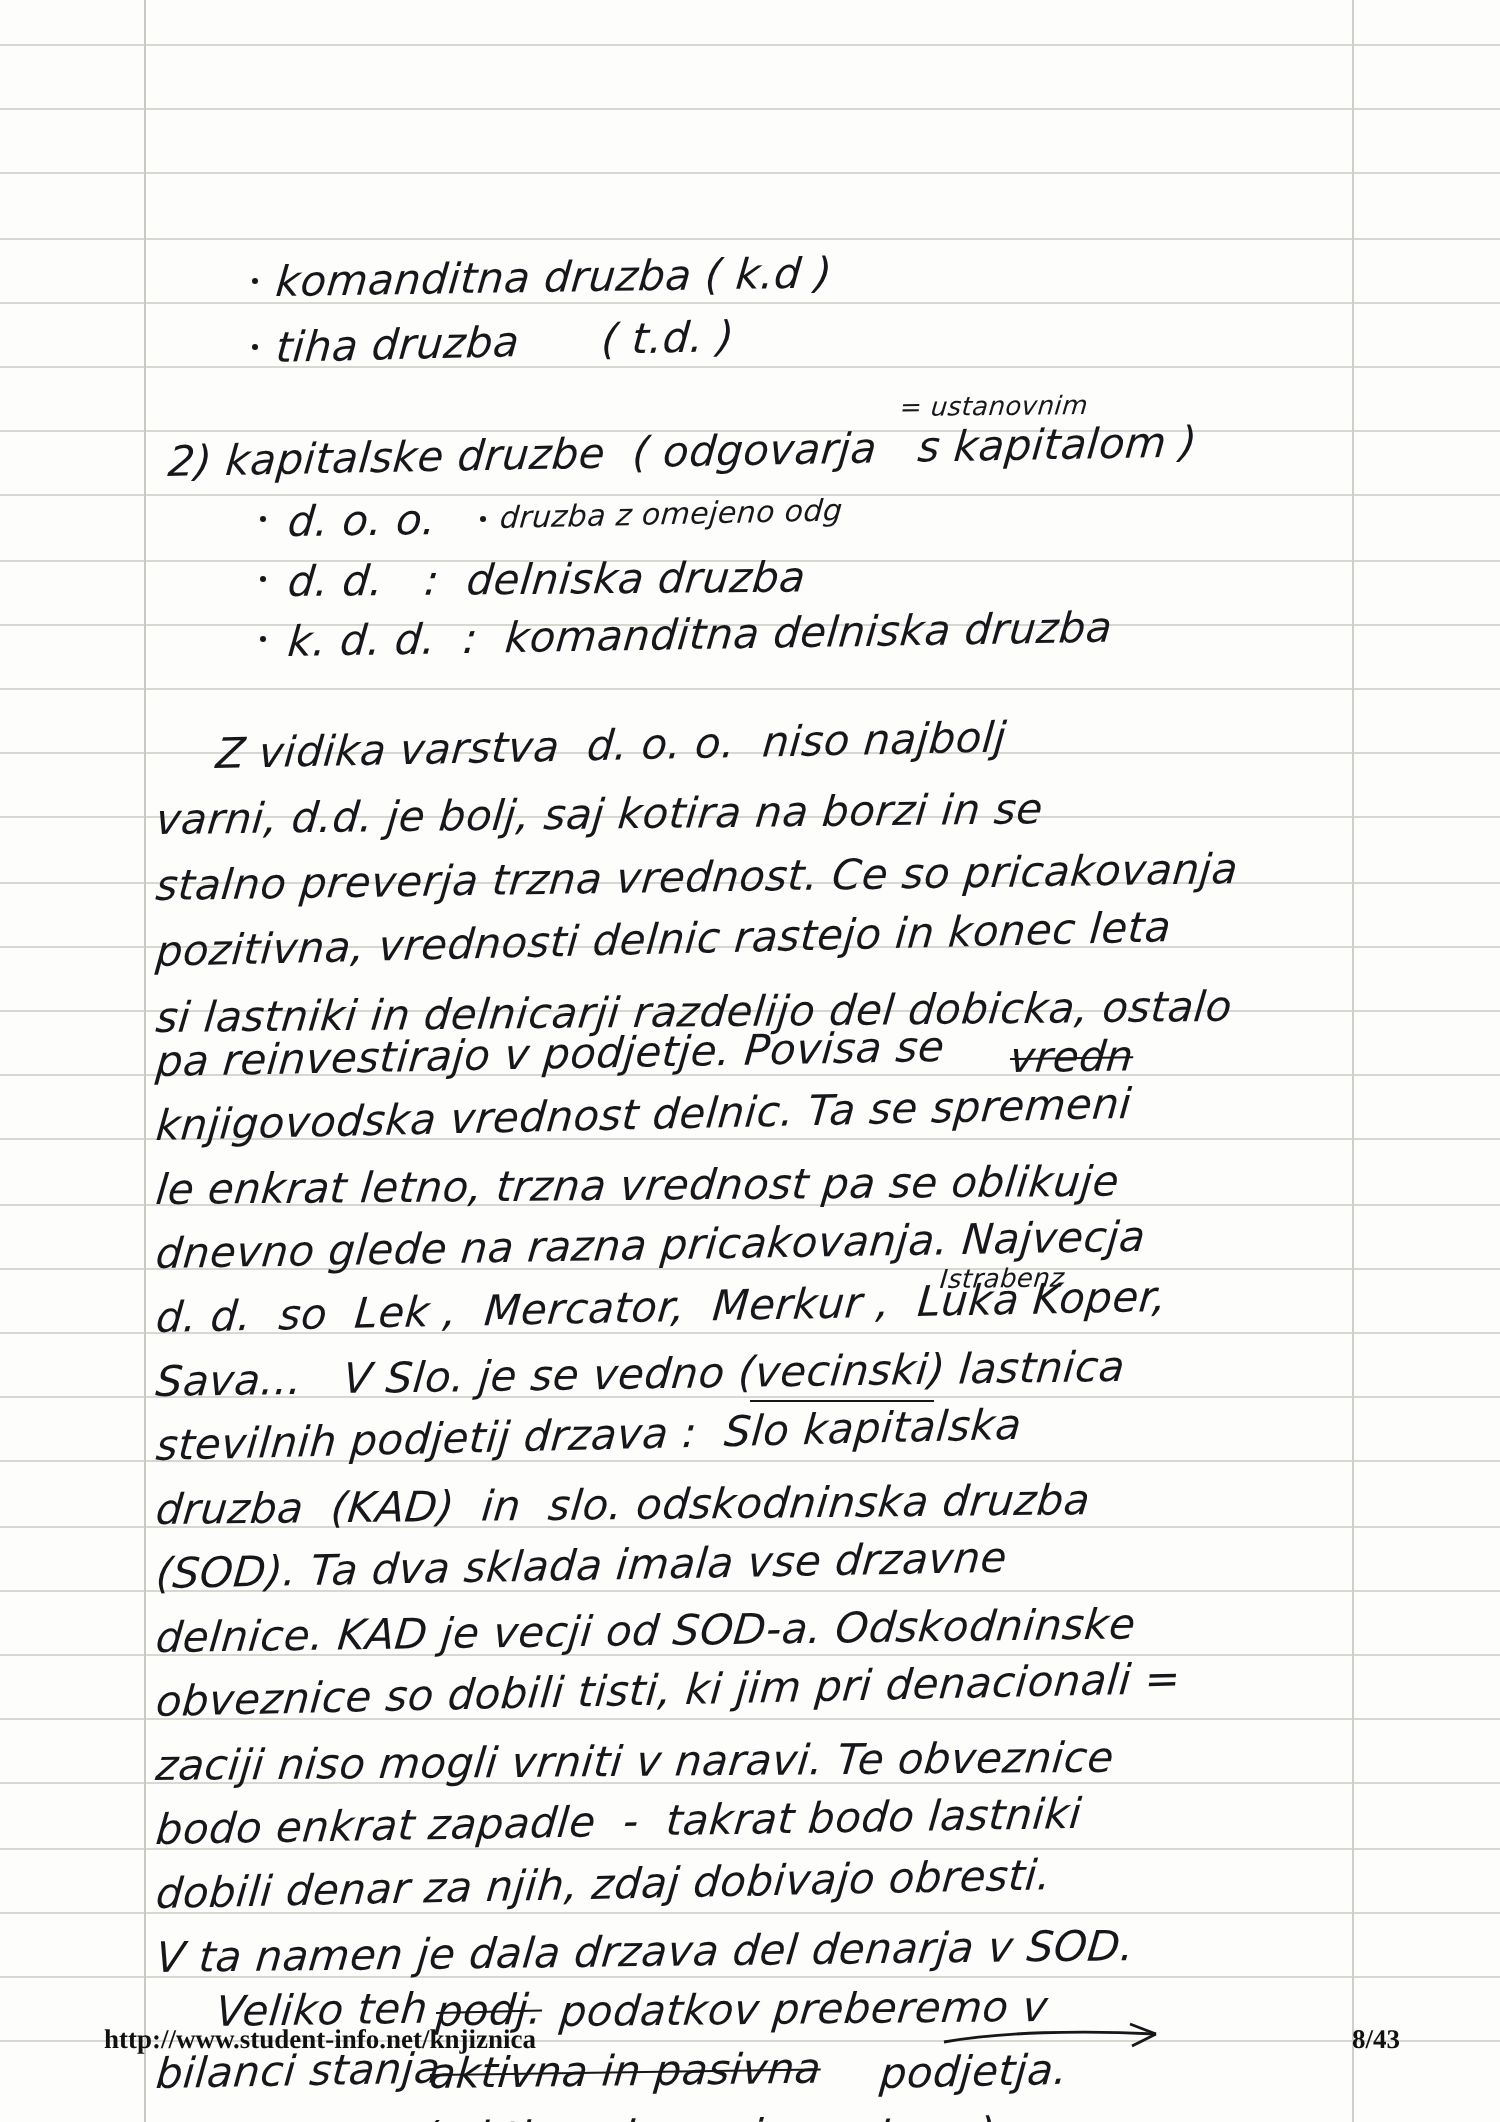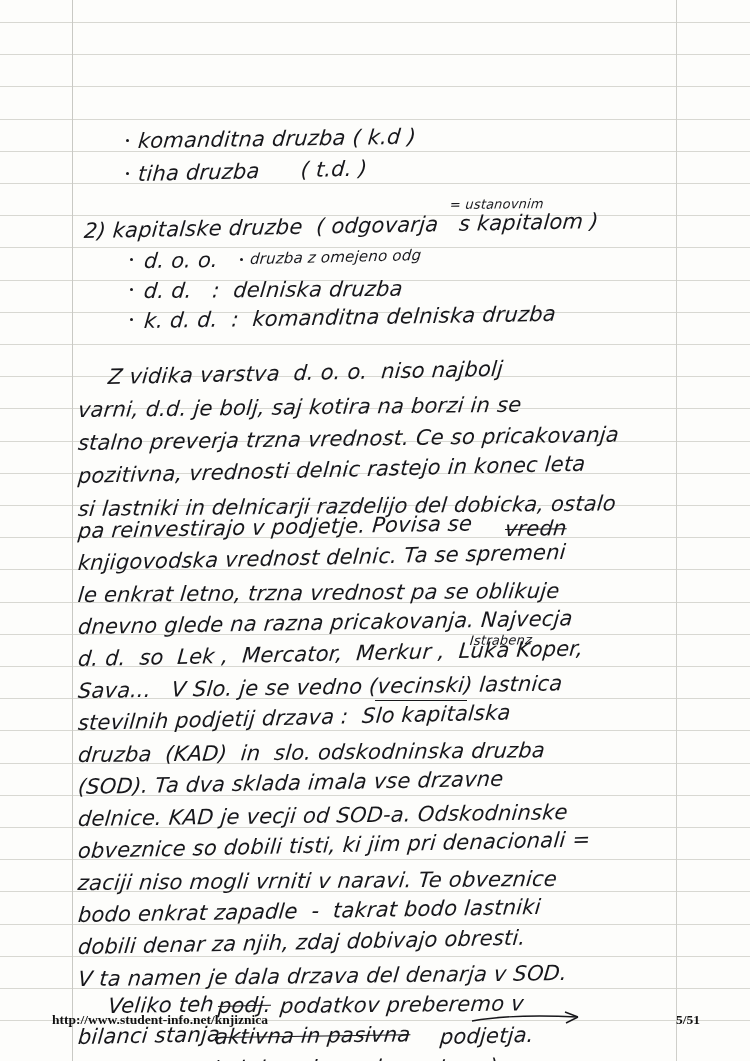--- a/index.html
+++ b/index.html
@@ -195,15 +195,15 @@
     </div>
 
   <div class="underline-u" style="left:375px; top:700px; width:92px;"></div>
 
   <svg class="arrow-svg" width="120" height="22" viewBox="0 0 120 22">
     <path d="M2 13 C 30 8, 70 7, 108 9" stroke="#17171b" stroke-width="1.4" fill="none"></path>
     <path d="M108 9 L 95 4 M108 9 L 96 15" stroke="#17171b" stroke-width="1.4" fill="none"></path>
   </svg>
 
   <div class="footer-url">http://www.student-info.net/knjiznica</div>
-  <div class="footer-page">5/51</div>
+  <div class="footer-page">8/43</div>
 
 </div>
 
 </body></html>

